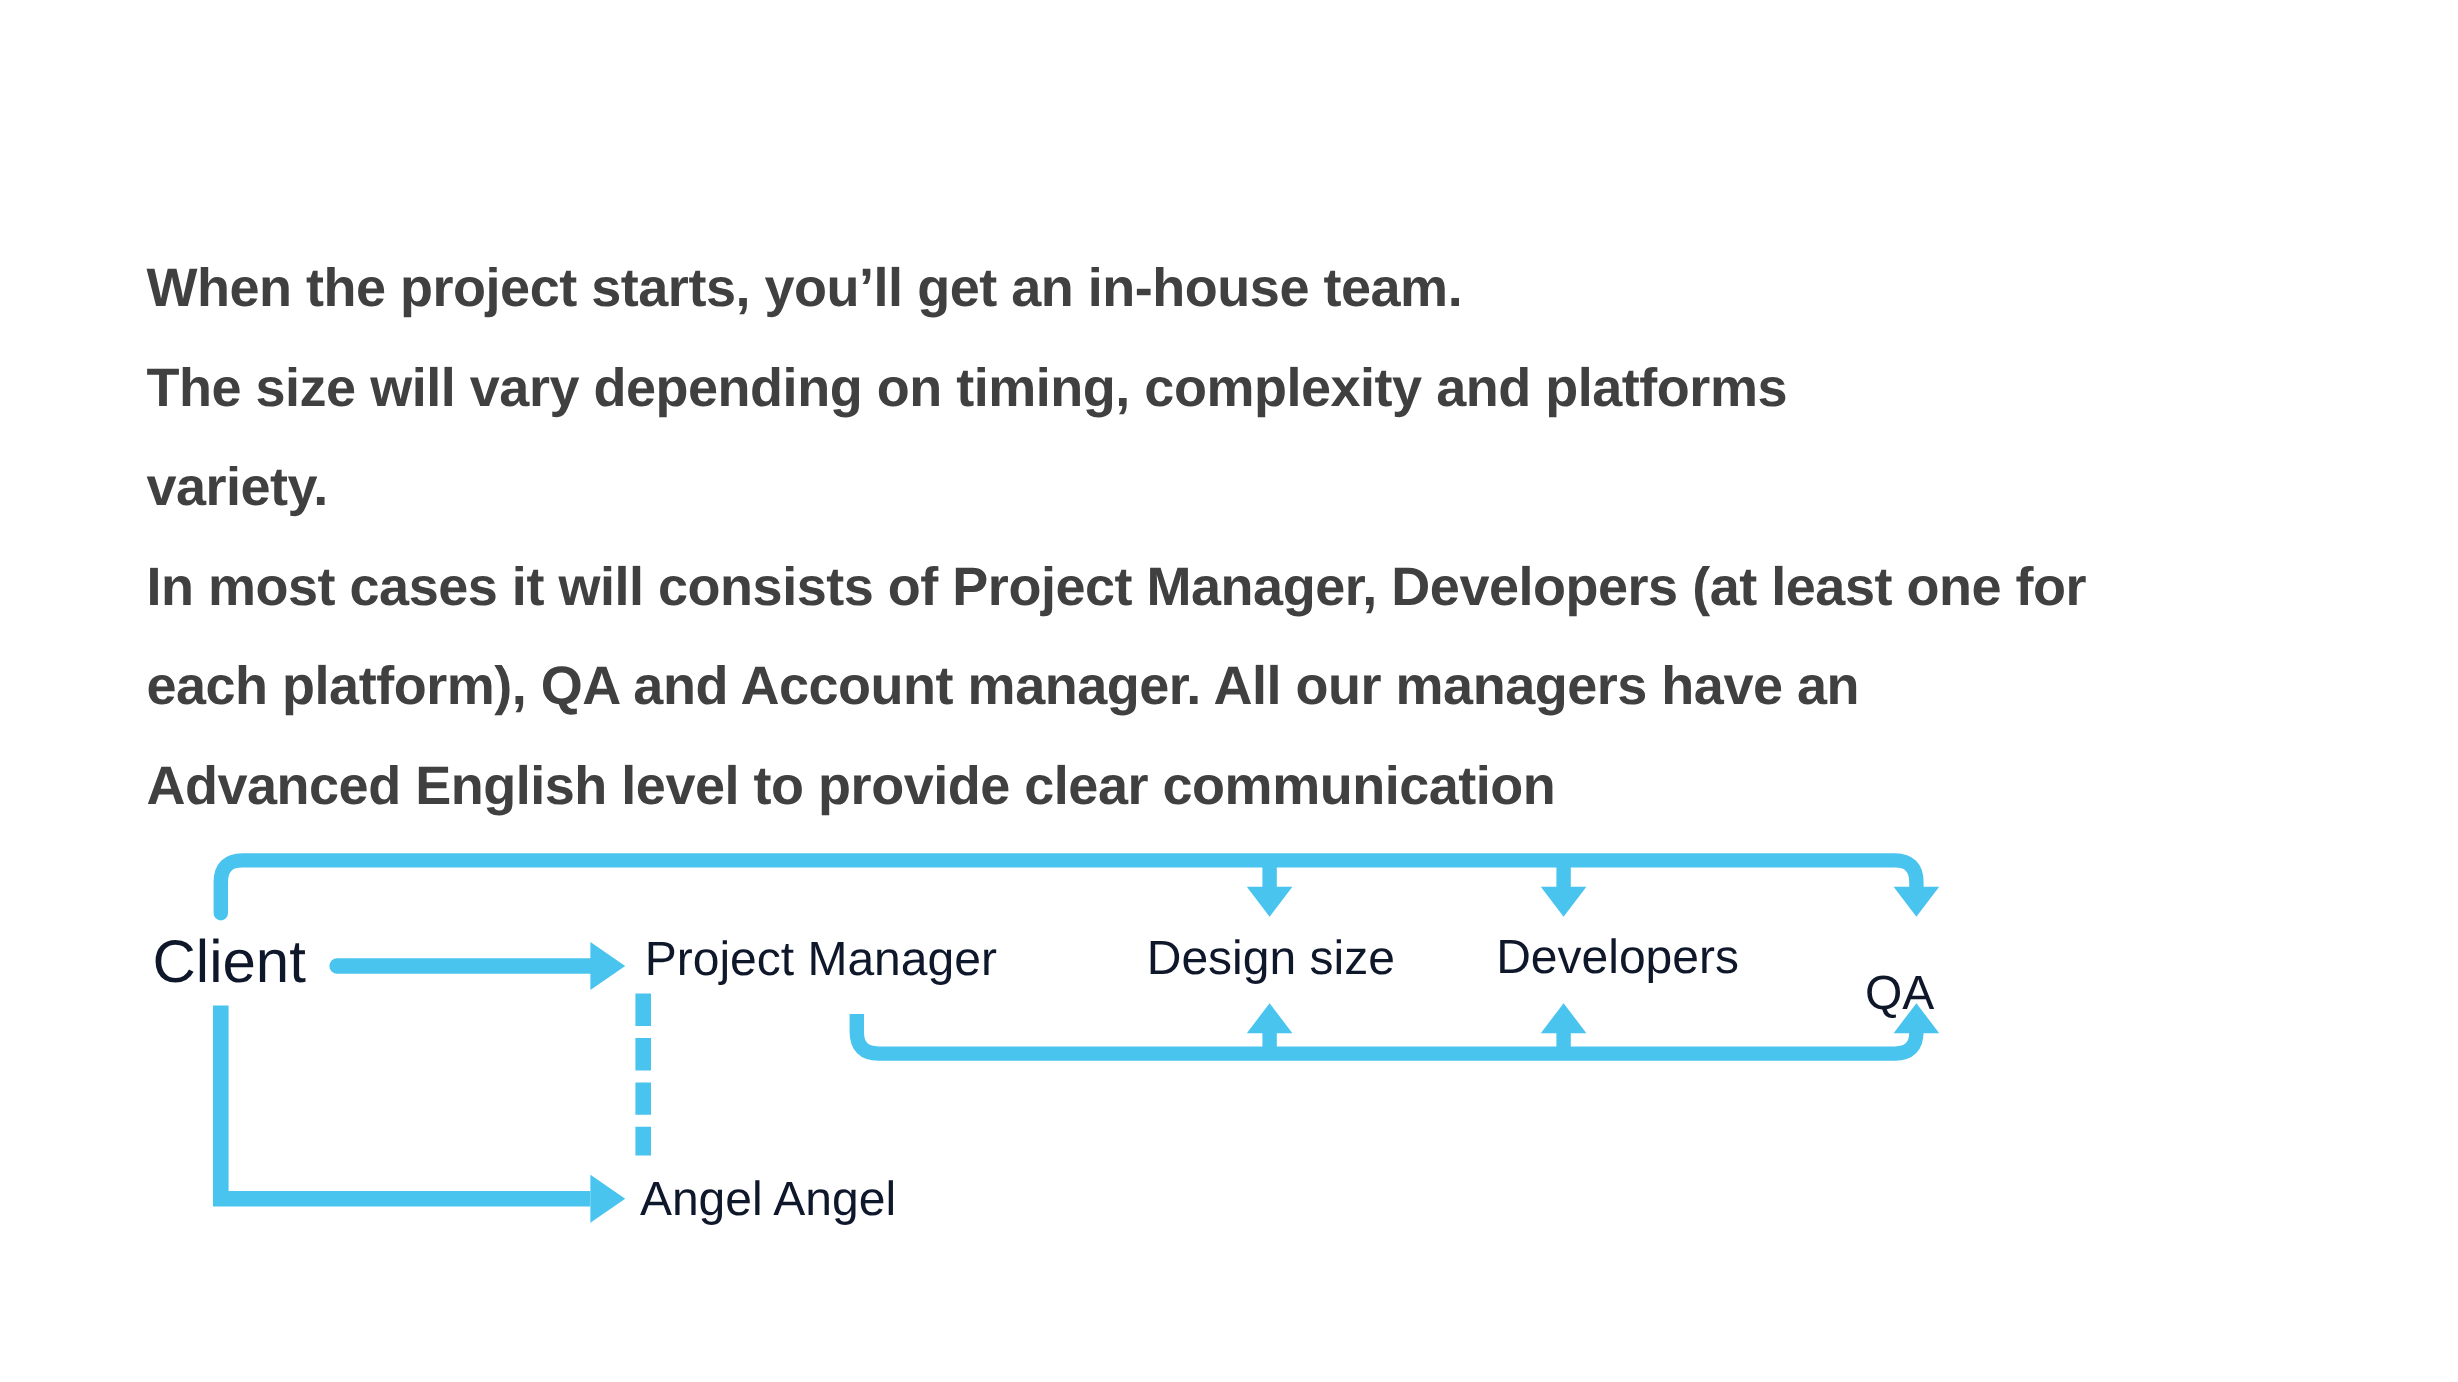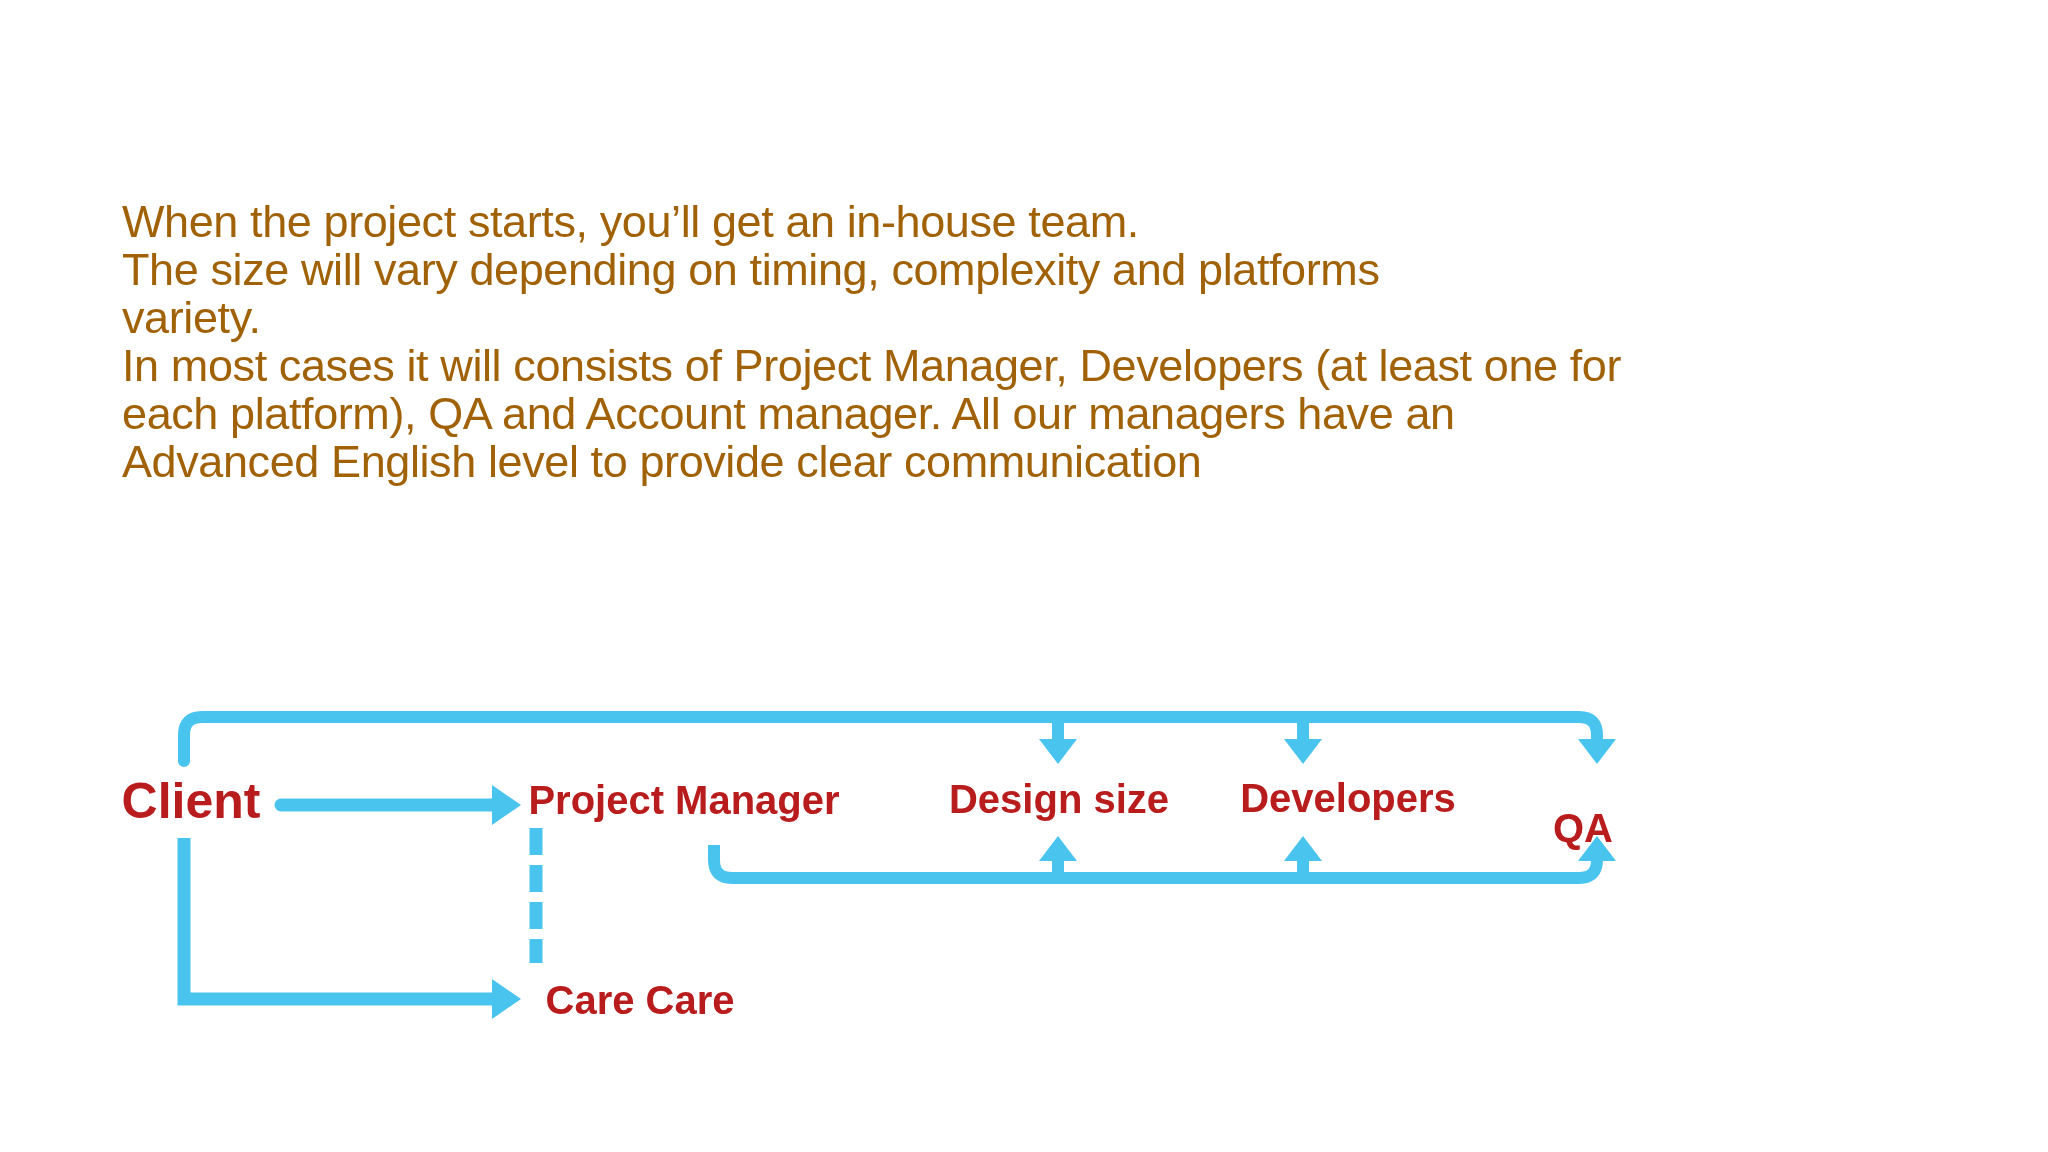--- a/index.html
+++ b/index.html
@@ -12,40 +12,40 @@
     position: relative;
     background: #ffffff;
     overflow: hidden;
     font-family: "Liberation Sans", sans-serif;
   }
   .paragraph {
     position: absolute;
     left: 122px;
     top: 198px;
     font-size: 45px;
-    line-height: 48px;
+    line-height: 83px;
     letter-spacing: -0.4px;
-    color: #a16207;
+    color: #404040;
     white-space: pre;
-    font-weight: 400;
+    font-weight: 700;
   }
   .diagram-svg {
     position: absolute;
     left: 0;
     top: 0;
     width: 2048px;
     height: 1152px;
   }
   .lbl {
     position: absolute;
     transform: translate(-50%, -50%);
-    color: #b91c1c;
+    color: #0f172a;
     font-size: 40px;
     white-space: nowrap;
-    font-weight: 700;
+    font-weight: 400;
   }
   .lbl-client { left: 191px;  top: 801px; font-size: 50px; }
   .lbl-pm     { left: 684px;  top: 800px; text-align: center; }
   .lbl-design { left: 1059px; top: 799px; }
   .lbl-dev    { left: 1312px; top: 798px; margin-left: 36px; }
   .lbl-qa     { left: 1583px; top: 828px; }
   .lbl-care   { left: 640px;  top: 1000px; }
   .stroke-line {
     fill: none;
     stroke: #48C4EF;
@@ -88,13 +88,13 @@
 
   <path class="stroke-line" stroke-width="13" stroke-linejoin="miter" d="M184,838 L184,999 L492,999"></path>
   <path class="fill-arrow" d="M492,979 L492,1019 L521,999 Z"></path>
 </svg>
 
 <div class="lbl lbl-client">Client</div>
 <div class="lbl lbl-pm">Project Manager</div>
 <div class="lbl lbl-design">Design size</div>
 <div class="lbl lbl-dev">Developers</div>
 <div class="lbl lbl-qa">QA</div>
-<div class="lbl lbl-care">Care Care</div>
+<div class="lbl lbl-care">Angel Angel</div>
 
 </body></html>

